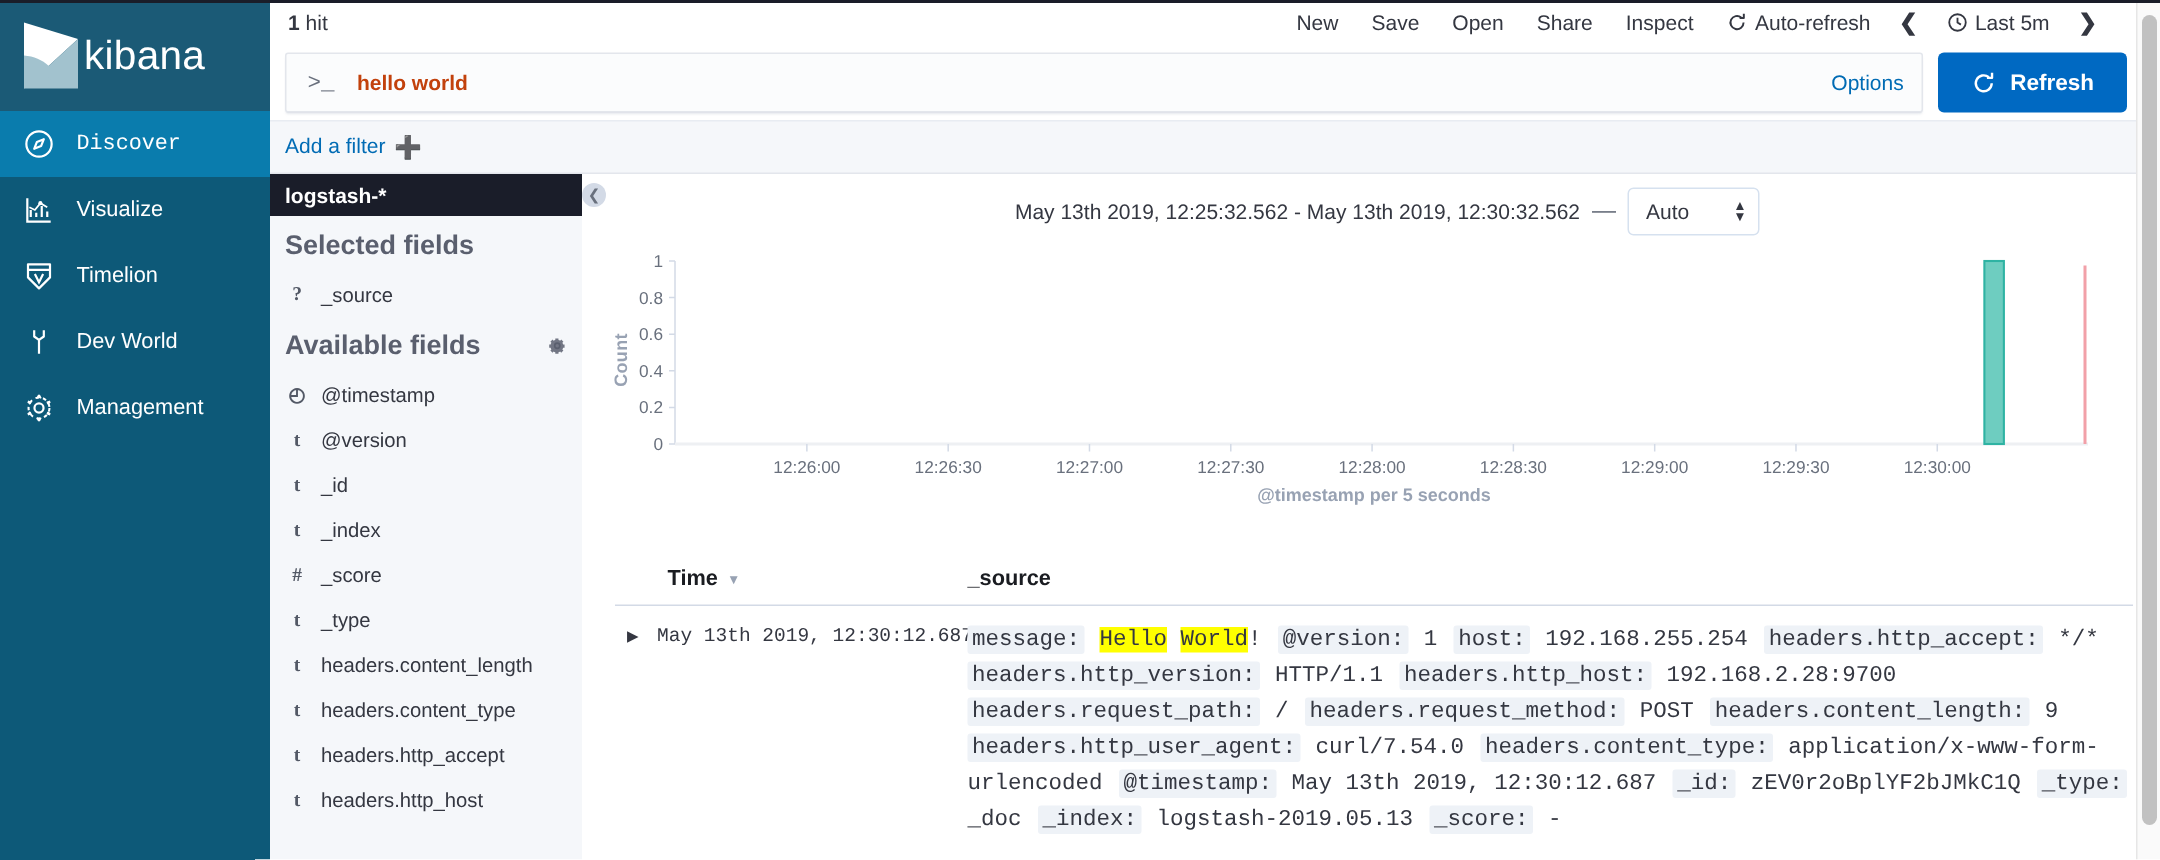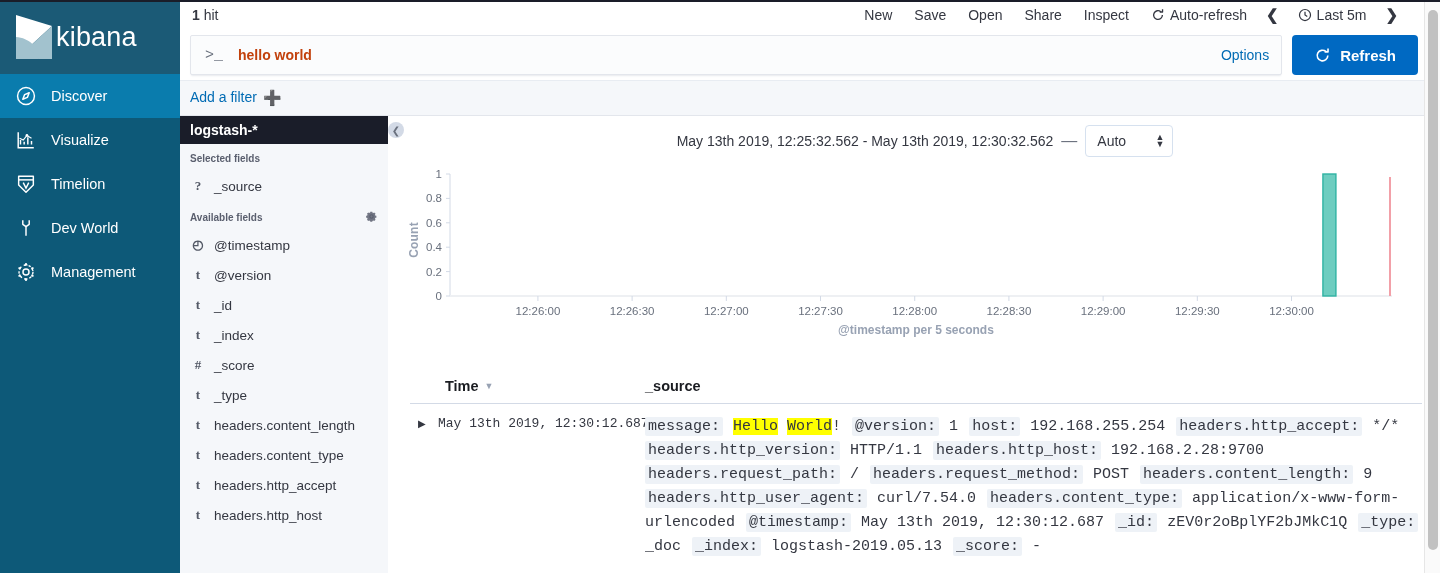--- a/index.html
+++ b/index.html
@@ -25,21 +25,21 @@
     padding-left: 12px; 
     background: #1b5a76;
   }
   .logo-mark { width: 44px; height: 46px; flex: 0 0 44px; }
   .logo-text { font-size: 27px; letter-spacing: .2px; font-weight: 400; color: #fff; }
   .nav-item {
     height: 44px; display: flex; align-items: center;
     padding-left: 15px; gap: 14px;
     font-size: 14px; color: #fff; cursor: pointer;
   }
-  .nav-item.active { background: #0a7cad; }
+  .nav-item.active { background: #0a7cad; font-family: Liberation Mono, monospace; }
   .nav-ico { width: 22px; height: 22px; flex: 0 0 22px; display: block; }
   .nav-label { font-size: 14.5px; }
 
   
   .main { flex: 1 1 auto; height: 573px; display: flex; flex-direction: column; min-width: 0; }
 
   
   .topbar {
     height: 30px; flex: 0 0 30px;
     display: flex; align-items: center;
@@ -94,22 +94,22 @@
   
   .fields {
     width: 208px; flex: 0 0 208px; background: #f5f7fa;
     overflow: hidden; position: relative;
   }
   .idx-title {
     background: #1a1d29; color: #fff; font-weight: 700; font-size: 14px;
     height: 28px; display: flex; align-items: center; padding-left: 10px;
   }
   .sec-head {
-    font-size: 10px; font-weight: 700; color: #5a5f6e;
-    padding: 9px 10px 7px 10px; display: flex; align-items: flex-end;
+    font-size: 18px; font-weight: 700; color: #5a5f6e;
+    padding: 9px 10px 7px 10px; display: flex; align-items: center;
   }
   .gear-btn { margin-left: auto; cursor: pointer; display: flex; }
   .field {
     display: flex; align-items: center; gap: 10px;
     padding: 7px 10px 7px 12px; font-size: 13.5px; color: #343741; cursor: pointer;
   }
   .ftype {
     width: 12px; flex: 0 0 12px; text-align: center;
     font-size: 13px; font-weight: 700; color: #535966;
     font-family: "Liberation Serif", serif;

